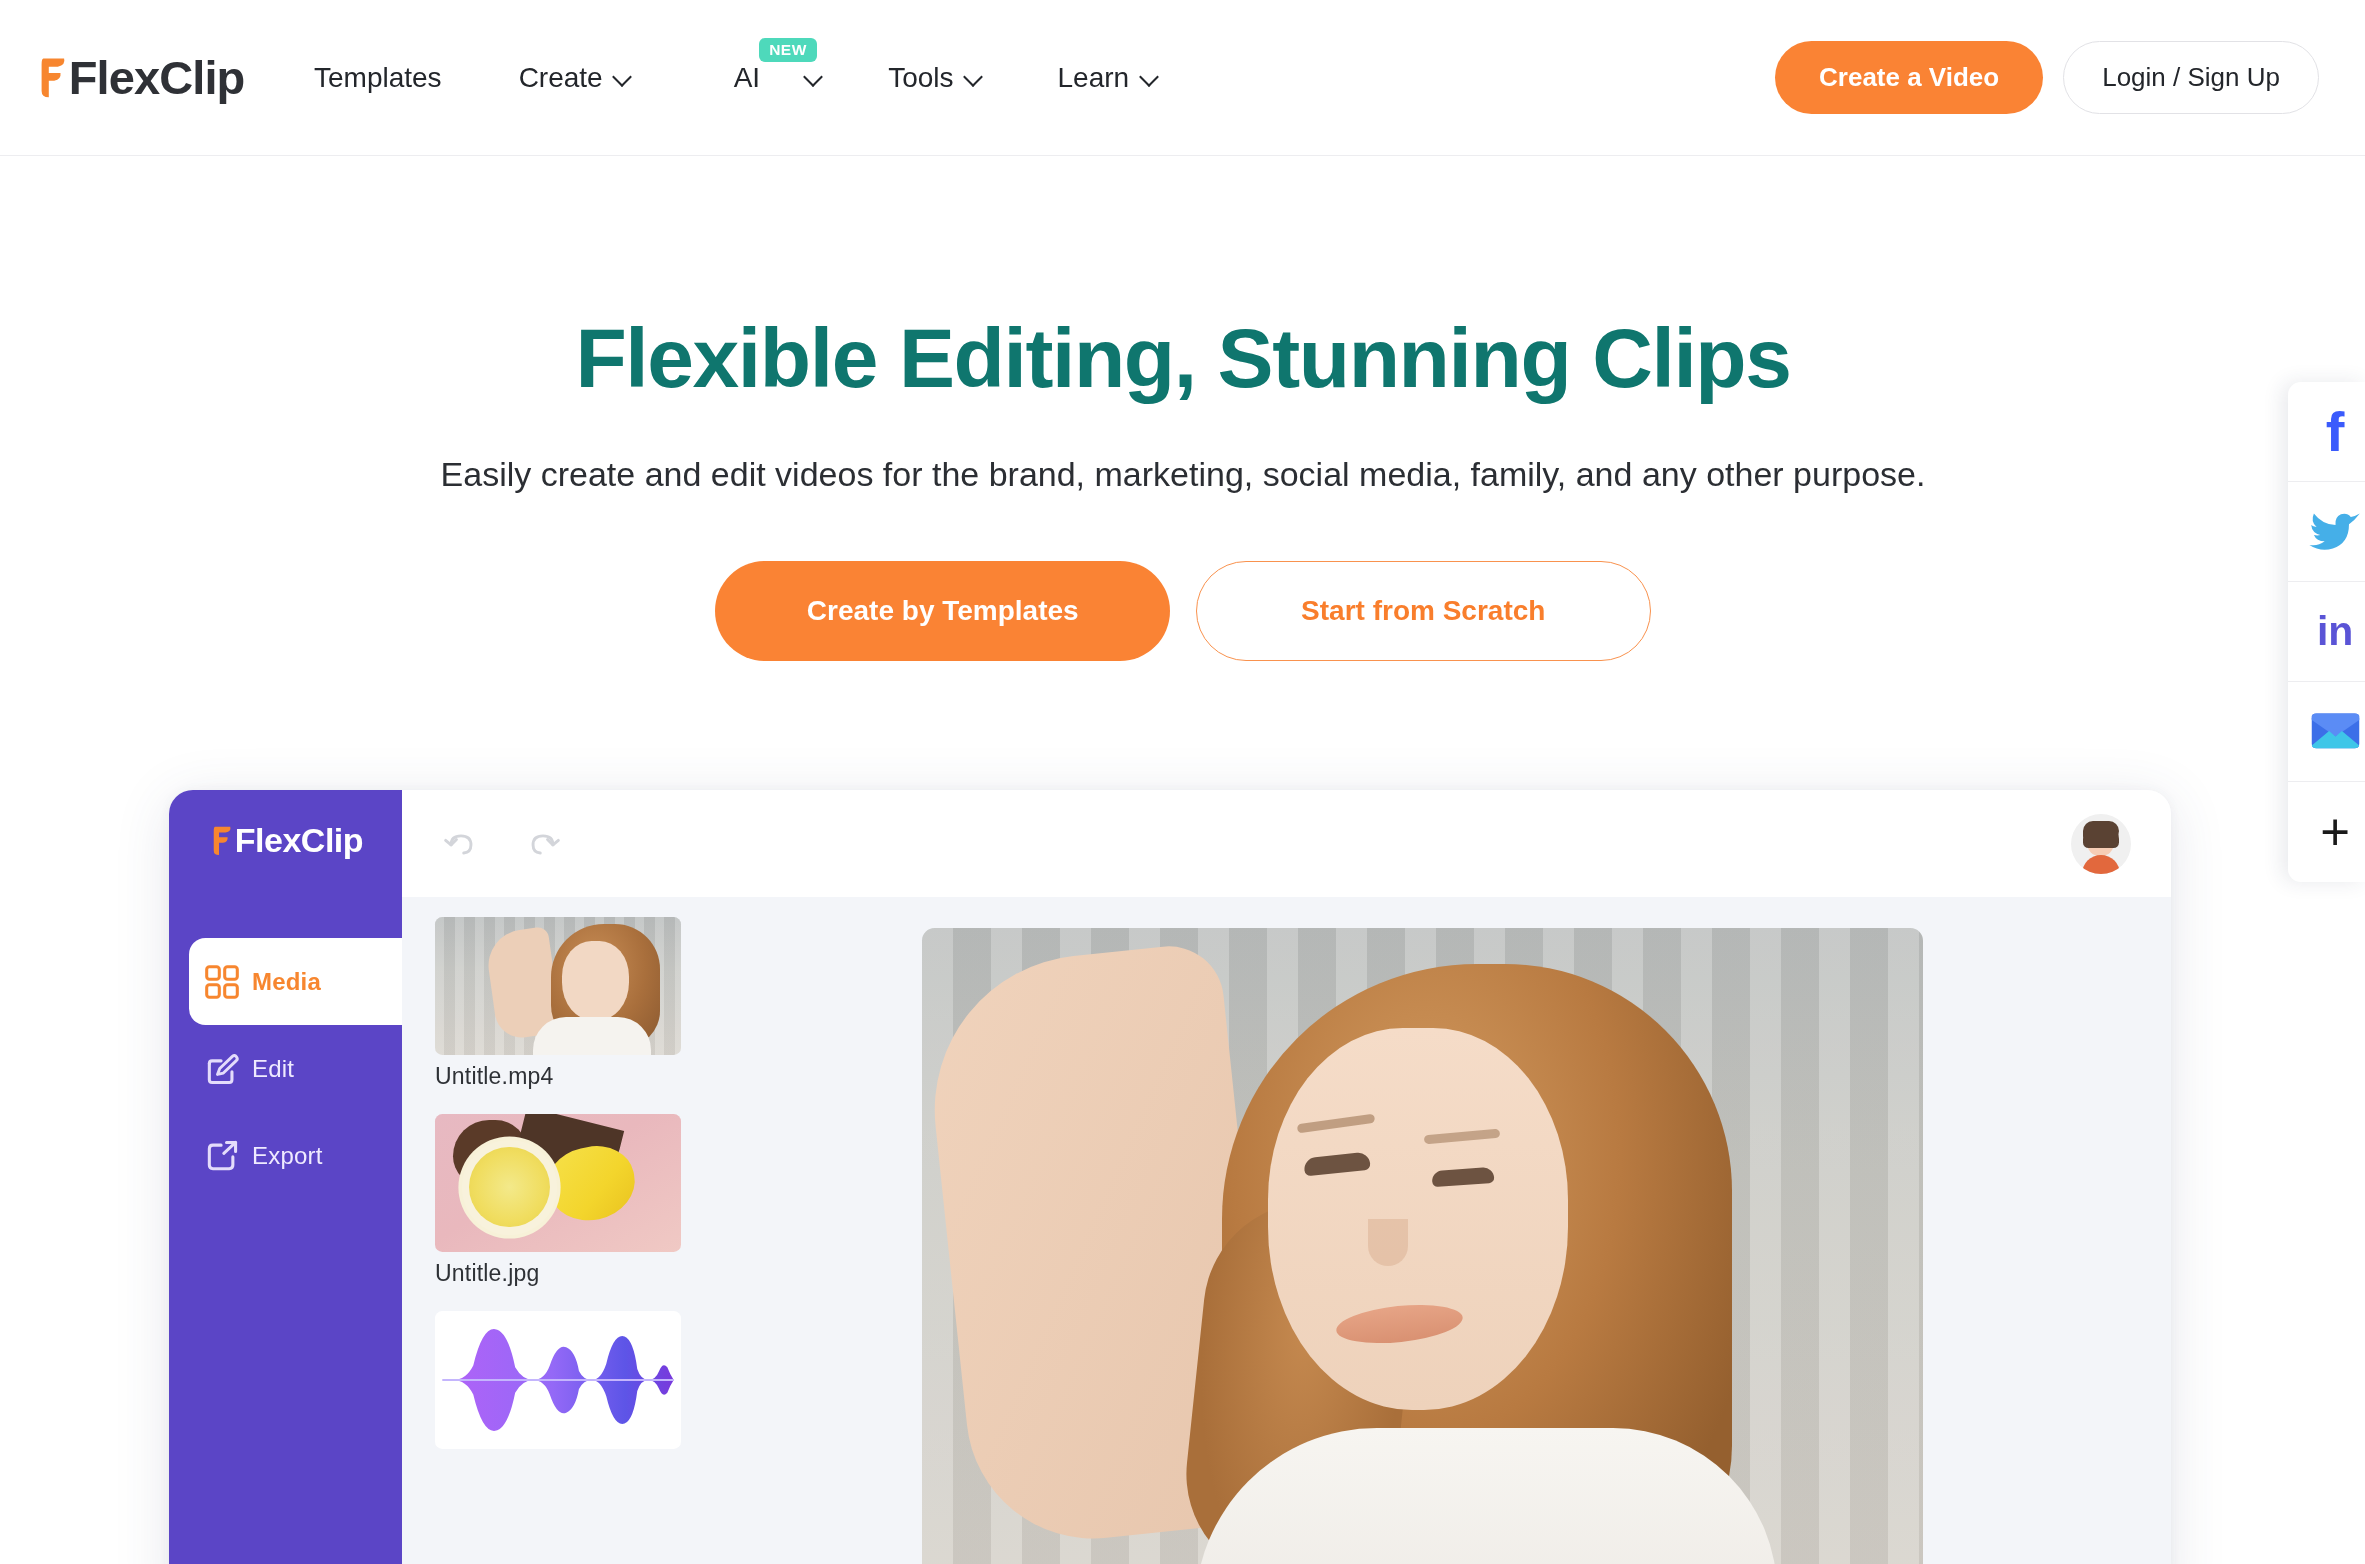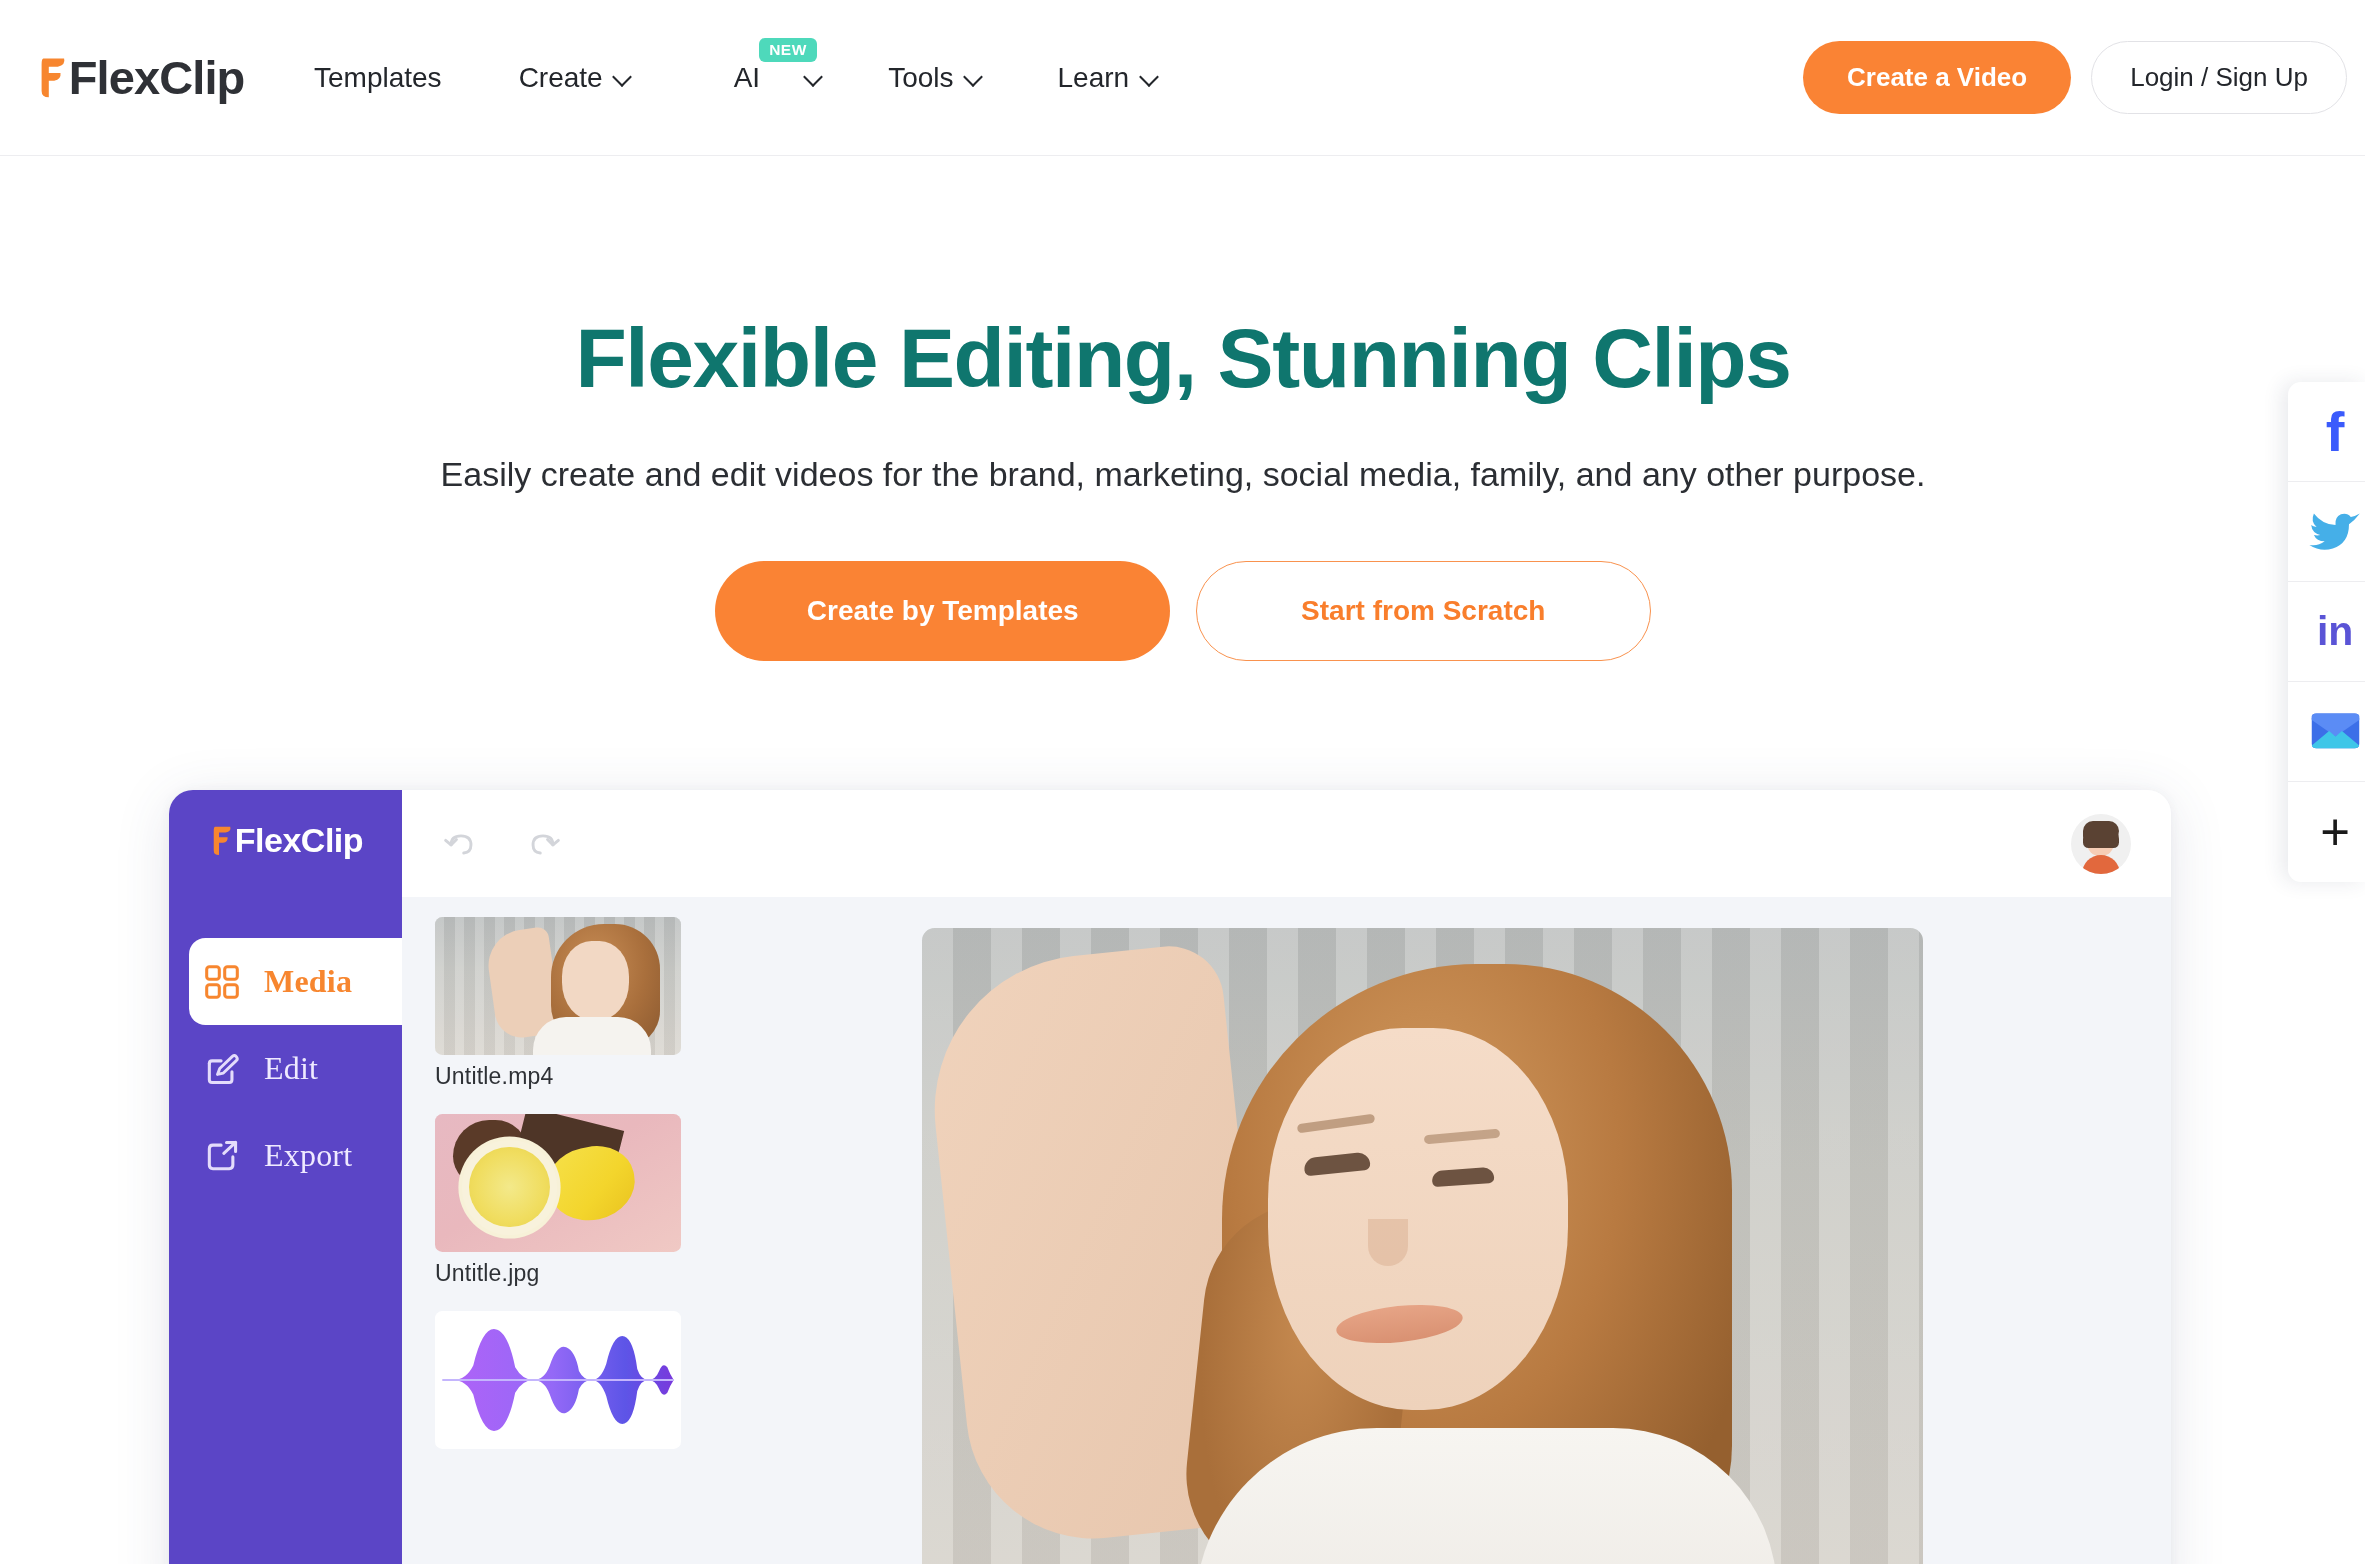--- a/index.html
+++ b/index.html
@@ -110,21 +110,21 @@
     font-weight: 700;
     letter-spacing: 0.5px;
     border-radius: 6px;
     padding: 3.6px 10px 4.5px 10px;
     line-height: 1;
   }
   .nav-item.ai .chev { margin-left: 44px; }
 
   .nav-actions {
     position: absolute;
-    right: 19px;
+    right: 47px;
     display: flex;
     align-items: center;
     height: 100%;
     gap: 20px;
   }
   .btn-create-video {
     background: #fa8334;
     color: #ffffff;
     font-size: 26px;
     font-weight: 600;
@@ -254,25 +254,24 @@
     margin-left: 20px;
     padding-left: 11px;
   }
   .mk-nav-item.active .mk-nav-label { color: #f7862f; font-weight: 600; }
   .mk-nav-icon {
     width: 44px; height: 44px;
     flex: 0 0 auto;
     display: flex; align-items: center; justify-content: center;
   }
   .mk-nav-label {
-    margin-left: 20px;
-    font-size: 32px;
+    margin-left: 8px;
+    font-size: 24px;
     color: #efeaff;
     letter-spacing: 0.2px;
-    font-family: Liberation Serif, serif;
   }
 
   .mk-main {
     flex: 1 1 auto;
     display: flex;
     flex-direction: column;
     background: #f3f5f9;
   }
   .mk-topbar {
     height: 107px;

